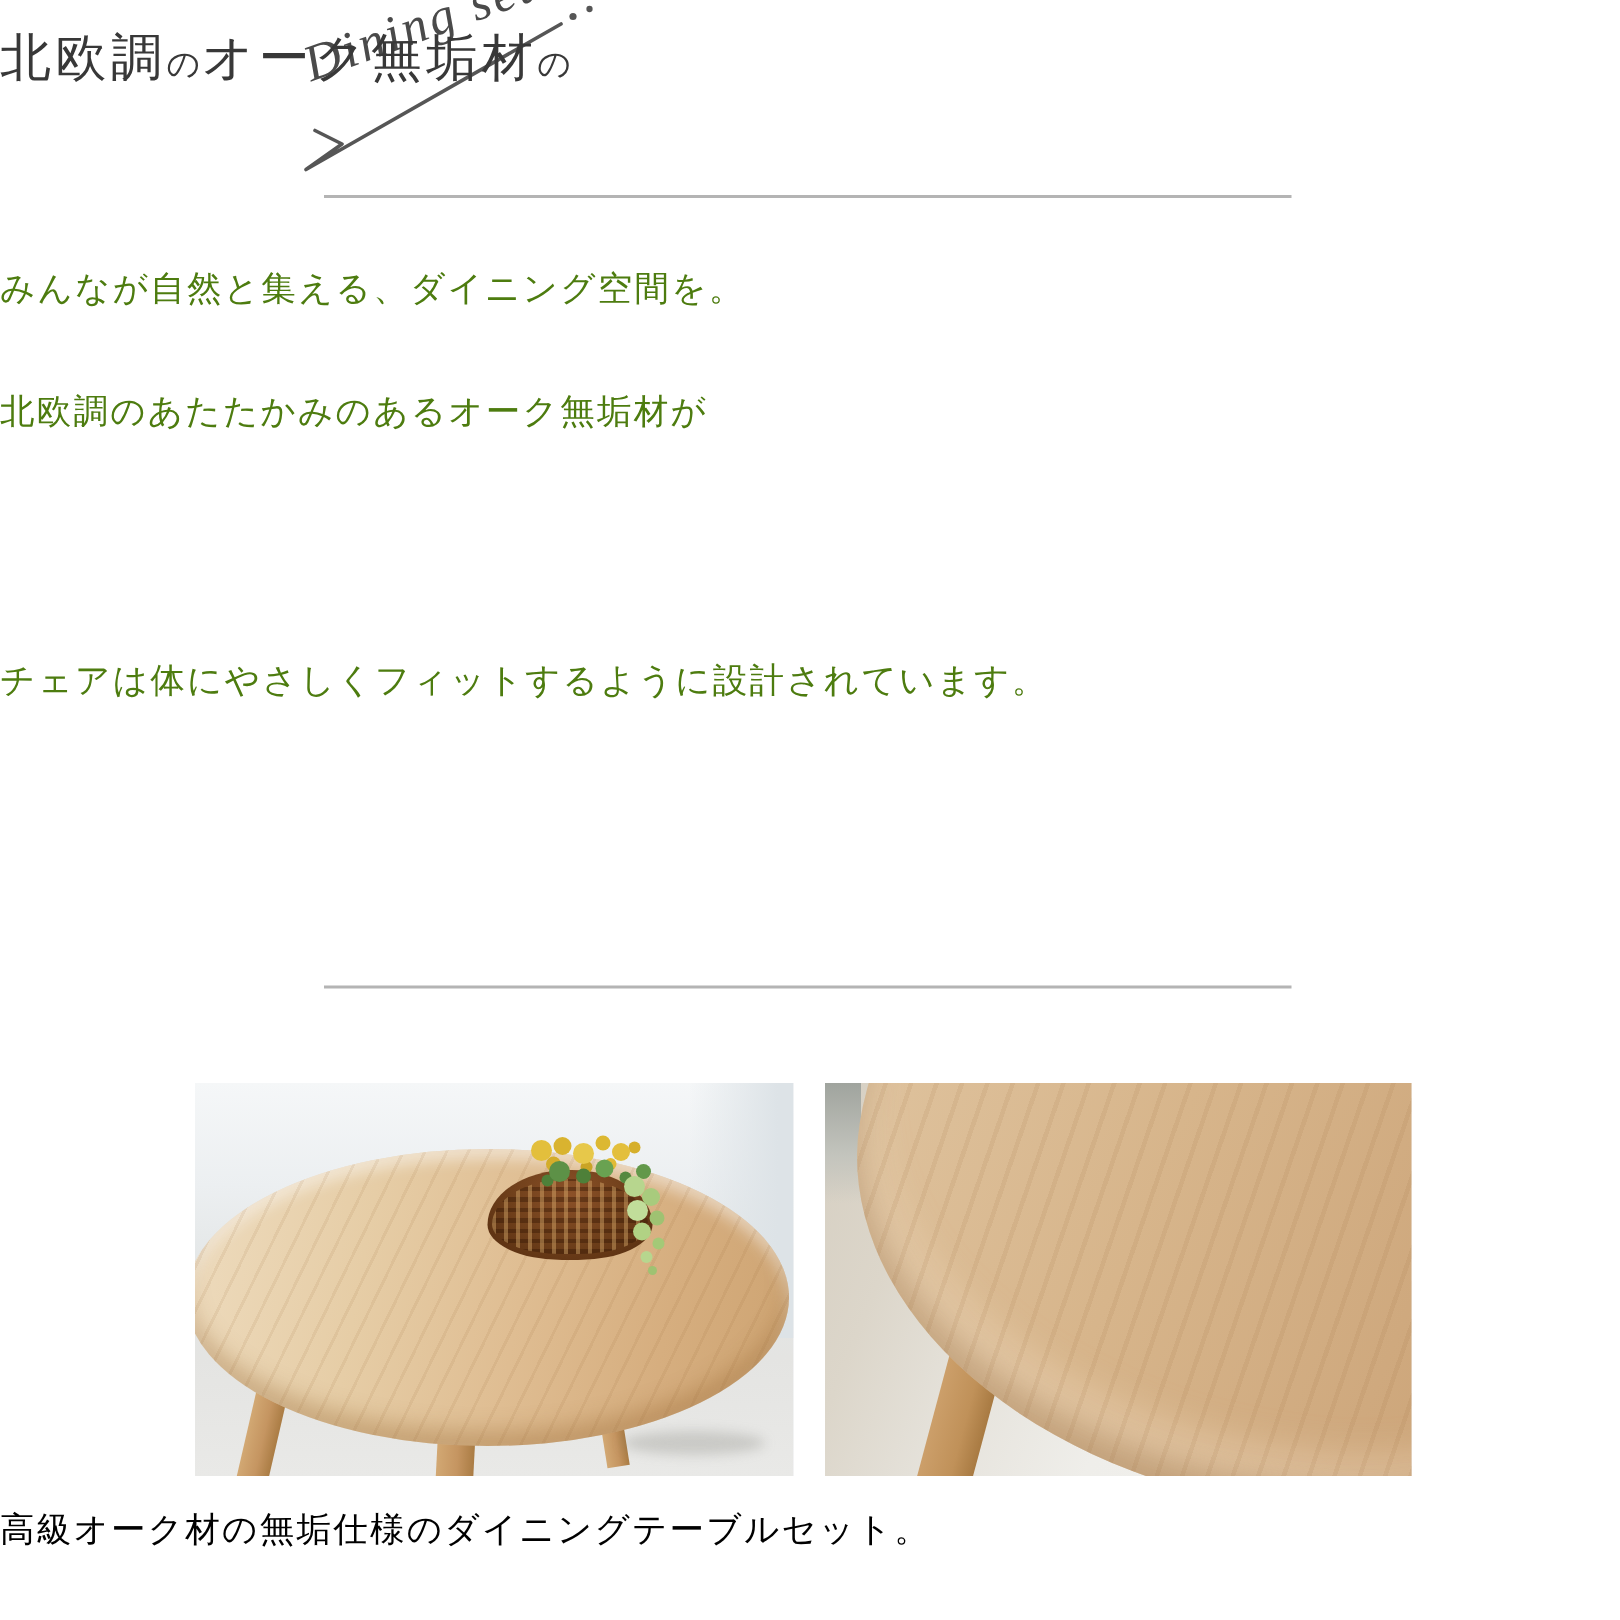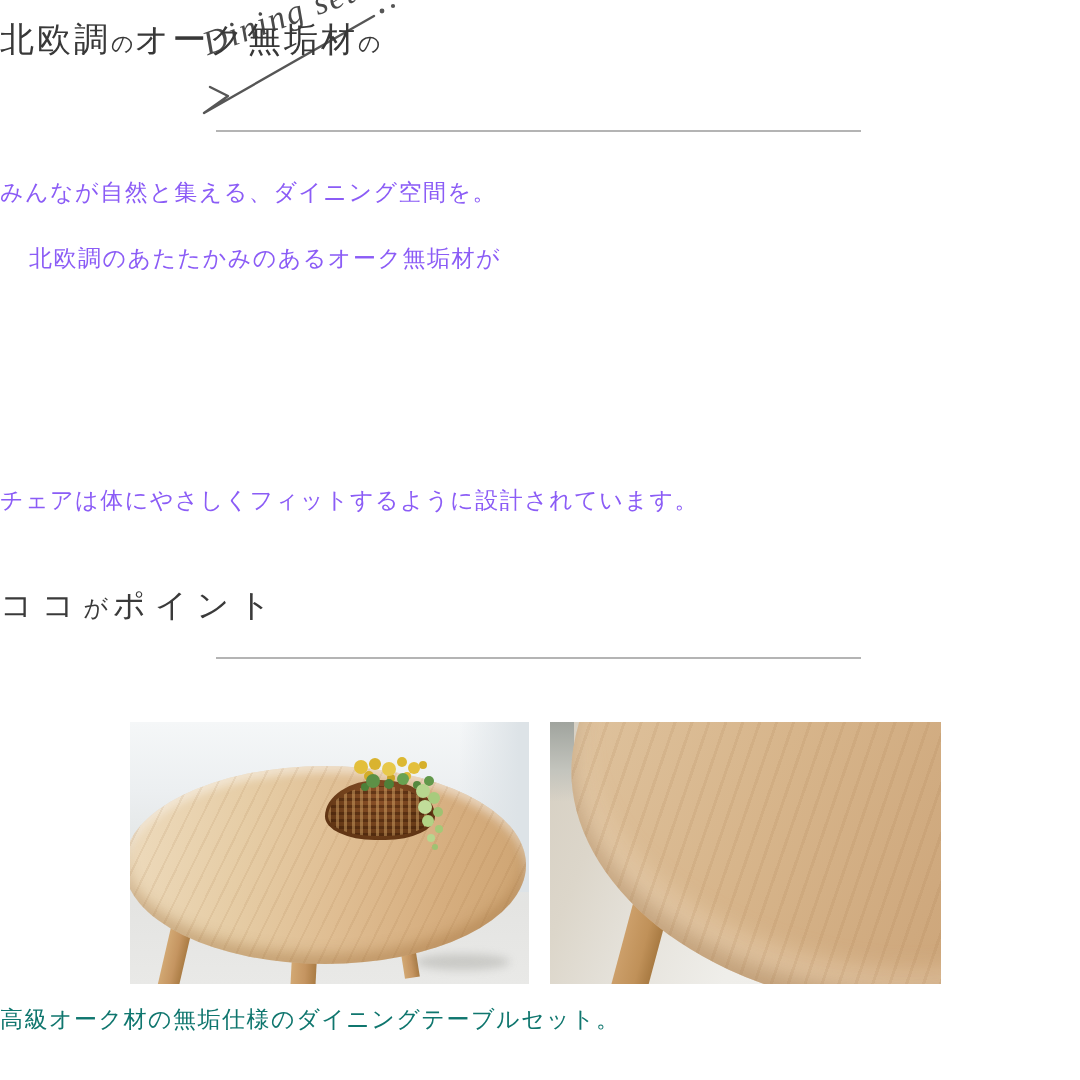--- a/index.html
+++ b/index.html
@@ -20,25 +20,25 @@
     white-space:nowrap;
   }
   .flourish-svg{left:0;top:0;width:420px;height:140px;}
   .page-title{top:18px;font-size:34px;line-height:43px;letter-spacing:3px;color:#383838;}
   .page-title .sm{font-size:22px;letter-spacing:1px;}
   .divider{left:216px;width:645px;height:2px;background:#b4b4b4;}
   #divider-1{top:130px;}
   #divider-2{top:657px;}
 
   
-  .copy{font-size:23px;line-height:36px;letter-spacing:1.5px;color:#8b5cf6;}
+  .copy{font-size:23px;line-height:36px;letter-spacing:1.5px;color:#4d7c0f;}
   #para-1{top:175px;}
-  #para-2{top:241px;padding-left:29px;}
+  #para-2{top:257px;}
   #para-3{top:334px;}
-  #para-4{top:436px;margin-top:47px;}
+  #para-4{top:436px;}
 
   
   .points-heading{top:584px;font-size:32px;line-height:42px;letter-spacing:9px;color:#3a3a3a;}
   .points-heading .sm{font-size:24px;letter-spacing:5px;}
 
   
   .photo{top:722px;height:262px;overflow:hidden;background:#eef0f1;}
   #photo-left{left:130px;width:399px;}
   #photo-right{left:550px;width:391px;}
   .fill{left:0;top:0;width:100%;height:100%;}
@@ -112,21 +112,21 @@
   .rp-leg-left{left:76px;top:150px;width:36px;height:120px;transform:rotate(15deg);
     background:linear-gradient(90deg,#cc9f6a 0%,#c09159 60%,#a87a42 100%);}
   .rp-leg-right{left:218px;top:128px;width:92px;height:140px;
     clip-path:polygon(26% 0,62% 0,100% 100%,0 100%);
     background:linear-gradient(90deg,#c89a65 0%,#d3a877 35%,#bd8c52 70%,#a9763d 100%);}
   .rp-under-shadow{right:0;bottom:0;width:120px;height:130px;
     clip-path:polygon(100% 0,100% 100%,18% 100%,62% 22%);
     background:rgba(93,62,31,0.50);}
 
   
-  .caption{top:1000px;font-size:23px;line-height:40px;letter-spacing:1.5px;color:#0f766e;}
+  .caption{top:1000px;font-size:23px;line-height:40px;letter-spacing:1.5px;color:#000000;}
 </style>
 </head>
 <body>
 
 <div id="frame">
 
   <svg class="abs flourish-svg" viewBox="0 0 420 140">
     <polyline points="374,16 204,113 228,96 210,87" fill="none" stroke="#565656" stroke-width="2.4" stroke-linecap="round" stroke-linejoin="round"></polyline>
     <circle cx="382" cy="11" r="2.4" fill="#565656"></circle>
     <circle cx="393" cy="6" r="2.1" fill="#565656"></circle>
@@ -142,21 +142,20 @@
   <div id="para-1" class="abs centered copy">
     <div>みんなが自然と集える、ダイニング空間を。</div>
   </div>
   <div id="para-2" class="abs centered copy">
     <div>北欧調のあたたかみのあるオーク無垢材が</div>
   </div>
   <div id="para-4" class="abs centered copy">
     <div>チェアは体にやさしくフィットするように設計されています。</div>
   </div>
 
-  <div class="abs centered points-heading"><span>ココ</span><span class="sm">が</span><span>ポイント</span></div>
 
   <div id="divider-2" class="abs divider"></div>
 
   <div id="photo-left" class="abs photo">
     <div class="abs fill lp-bg"></div>
     <div class="abs lp-window"></div>
     <div class="abs leg lp-leg-1"></div>
     <div class="abs leg lp-leg-2"></div>
     <div class="abs leg lp-leg-3"></div>
     <div class="abs lp-floor-shadow"></div>

